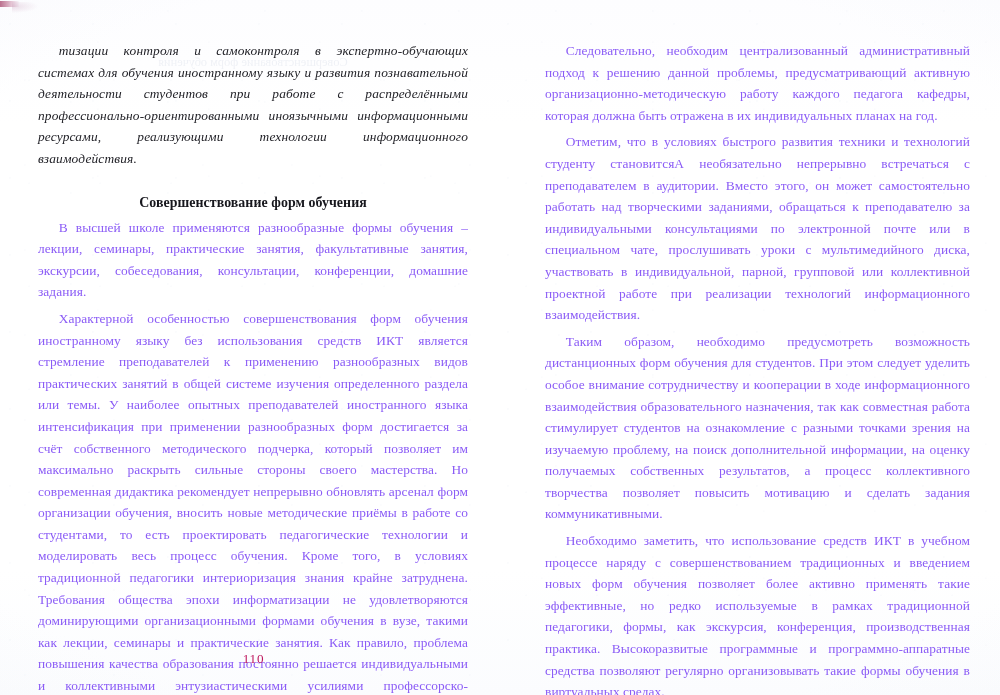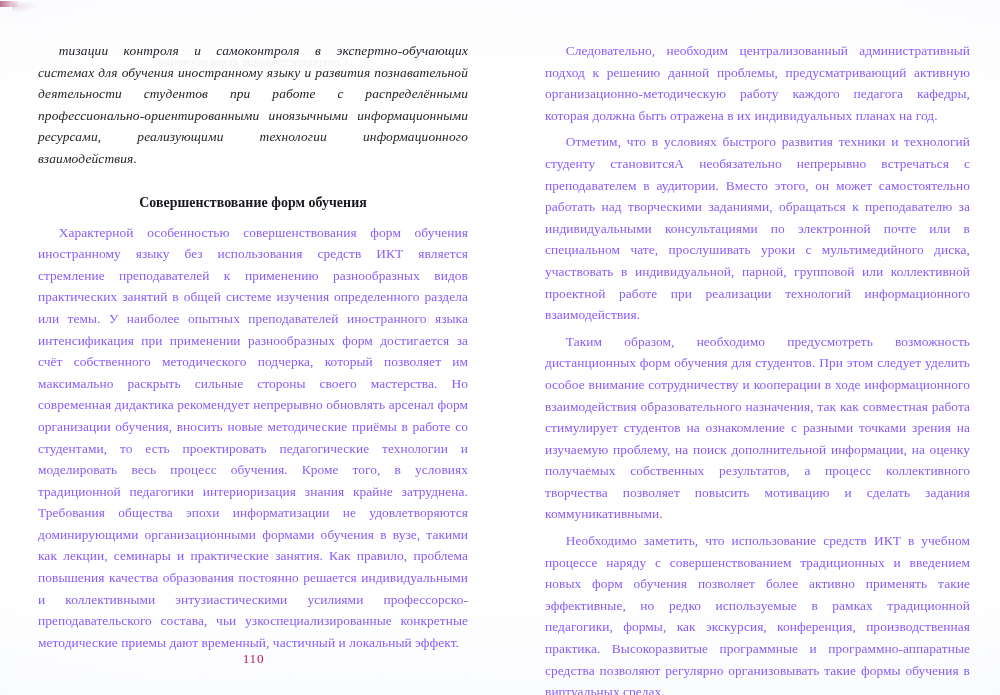--- a/index.html
+++ b/index.html
@@ -159,20 +159,21 @@
       <p class="para italic">тизации контроля и самоконтроля в экспертно-обучающих системах для обучения иностранному языку и развития познавательной деятельности студентов при работе с распределёнными профессионально-ориентированными иноязычными информационными ресурсами, реализующими технологии информационного взаимодействия.</p>
 
       <div class="heading-space-before">
         <div class="bleed" style="top:16px;">Совершенствование форм обучения</div>
       </div>
 
       <h2 class="section-heading">Совершенствование форм обучения</h2>
 
       <div class="heading-space-after"></div>
 
+      <p class="para">В высшей школе применяются разнообразные формы обучения – лекции, семинары, практические занятия, факультативные занятия, экскурсии, собеседования, консультации, конференции, домашние задания.</p>
 
       <div class="gap-sm"></div>
 
       <p class="para">Характерной особенностью совершенствования форм обучения иностранному языку без использования средств ИКТ является стремление преподавателей к применению разнообразных видов практических занятий в общей системе изучения определенного раздела или темы. У наиболее опытных преподавателей иностранного языка интенсификация при применении разнообразных форм достигается за счёт собственного методического подчерка, который позволяет им максимально раскрыть сильные стороны своего мастерства. Но современная дидактика рекомендует непрерывно обновлять арсенал форм организации обучения, вносить новые методические приёмы в работе со студентами, то есть проектировать педагогические технологии и моделировать весь процесс обучения. Кроме того, в условиях традиционной педагогики интериоризация знания крайне затруднена. Требования общества эпохи информатизации не удовлетворяются доминирующими организационными формами обучения в вузе, такими как лекции, семинары и практические занятия. Как правило, проблема повышения качества образования постоянно решается индивидуальными и коллективными энтузиастическими усилиями профессорско-преподавательского состава, чьи узкоспециализированные конкретные методические приемы дают временный, частичный и локальный эффект.</p>
 
     </div>
 
     <div class="folio">110</div>
   </div>
 

